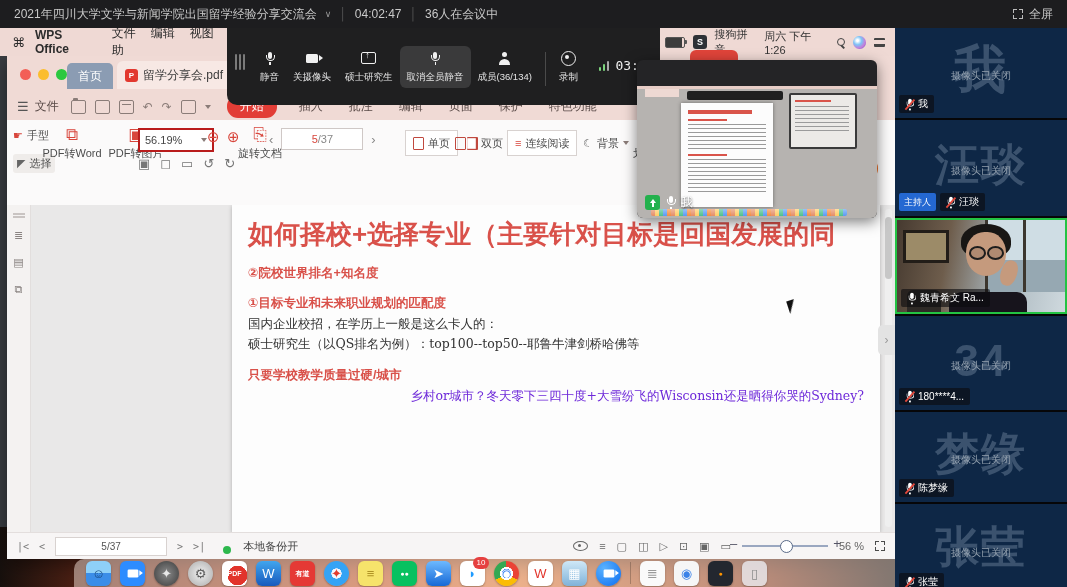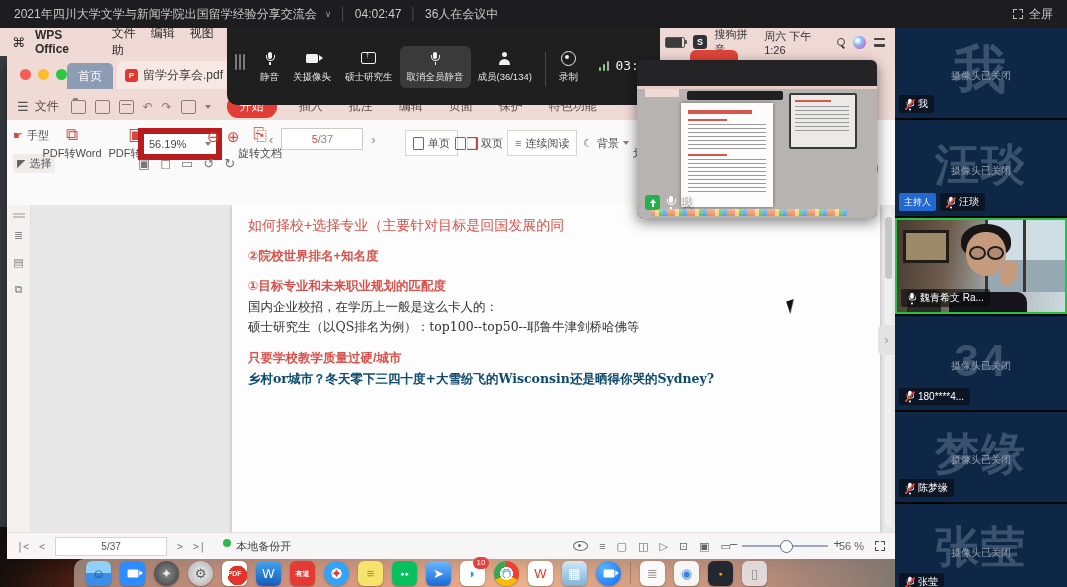--- a/index.html
+++ b/index.html
@@ -59,55 +59,55 @@
   .mini-ico.fold::before{content:"";position:absolute;left:1px;top:-3px;width:5px;height:2px;background:#8a7c78;border-radius:1px 1px 0 0;}
   .mini-ico.prn::before{content:"";position:absolute;left:2px;top:3px;right:2px;height:1.5px;background:#8a7c78;}
   .arr-ico{font-size:12px;color:#8a7c78;}
   .caret{width:0;height:0;border-left:3.5px solid transparent;border-right:3.5px solid transparent;border-top:4px solid #8a7c78;display:inline-block;}
   #start-btn{margin-left:16px;background:#e23d36;color:#fff;border-radius:11px;padding:3px 13px;font-size:12px;}
   #ribbon{display:flex;align-items:center;gap:26px;margin-left:22px;}
   #wps-toolbar{position:absolute;left:0;top:64px;width:100%;height:85px;background:#fbfafa;border-bottom:1px solid #ddd6d4;font-size:11px;color:#4c4c4c;}
   .vt{position:absolute;display:flex;flex-direction:column;align-items:center;gap:3px;}
   .red{color:#d8463c;}
   .tool-big{font-size:17px;color:#d8463c;line-height:17px;}
-  .zoombox{position:absolute;left:131px;top:8px;width:62px;height:20px;border:6px solid #b91c1c;background:#fff;display:flex;align-items:center;justify-content:space-between;padding:0 5px;font-size:11px;color:#444;}
+  .zoombox{position:absolute;left:131px;top:8px;width:62px;height:20px;border:2px solid #b91c1c;background:#fff;display:flex;align-items:center;justify-content:space-between;padding:0 5px;font-size:11px;color:#444;}
   .row2{position:absolute;left:131px;top:36px;display:flex;gap:10px;font-size:13px;color:#777;}
   .zpm{position:absolute;top:8px;font-size:15px;color:#d8463c;}
   .pagenav{position:absolute;left:262px;top:8px;display:flex;align-items:center;gap:8px;}
   .pn-box{width:80px;height:20px;border:1px solid #cfc8c6;background:#fff;display:flex;align-items:center;justify-content:center;font-size:11px;}
   .pn-box .cur{color:#d8463c;} .pn-box .tot{color:#888;}
   .nav-ar{color:#888;font-size:13px;}
   .mode-btn{position:absolute;top:10px;height:24px;display:flex;align-items:center;gap:4px;border:1px solid #d8d2d0;border-radius:0;padding:0 7px;background:#fff;font-size:11px;color:#4c4c4c;}
   .mode-btn.flat{border-color:transparent;background:transparent;}
   .pg-ico{width:9px;height:11px;border:1.2px solid #c0483e;border-radius:1px;display:inline-block;}
   .pg-ico.dbl{box-shadow:11px 0 0 -1.2px #fff,12px 0 0 0 #c0483e;margin-right:11px;}
 
   
   #wps-left{position:absolute;left:0;top:149px;width:23px;height:327px;background:#f4f2f1;border-right:1px solid #e2dedd;z-index:2;}
   #wps-left .hd{width:12px;height:2px;background:#c9c4c2;margin:8px auto 14px;box-shadow:0 3px 0 #c9c4c2;}
   #wps-left .pi{display:block;text-align:center;font-size:11px;color:#8a8482;margin:14px 0;}
 
   
   #doc-area{position:absolute;left:23px;top:149px;width:865px;height:327px;background:#e9e8e8;overflow:hidden;}
   #page{position:absolute;left:202px;top:0;width:648px;height:327px;background:#fdfdfd;box-shadow:0 1px 4px rgba(0,0,0,.25);padding:10px 16px 0;box-sizing:border-box;overflow:hidden;}
-  .doc-title{font-size:14px;font-weight:normal;color:#d9514a;margin:2px 0 12px;white-space:nowrap;}
+  .doc-title{font-size:26px;font-weight:bold;color:#d9514a;margin:2px 0 12px;white-space:nowrap;}
   .doc-h{font-size:12.5px;font-weight:bold;color:#d9514a;margin:3px 0;}
   .doc-p{font-size:12.5px;line-height:1.5;color:#333;margin:1px 0;font-family:"DejaVu Serif","Liberation Serif",serif;}
-  .doc-pb{font-size:12.5px;line-height:1.5;color:#0c4a6e;margin:1px 0;font-family:"DejaVu Serif","Liberation Serif",serif;font-weight:bold;}
+  .doc-pb{font-size:12.5px;line-height:1.5;color:#6d28d9;margin:1px 0;font-family:"DejaVu Serif","Liberation Serif",serif;font-weight:normal;text-align:right;}
   .gap{margin-top:13px;}
   #vscroll{position:absolute;right:3px;top:4px;width:7px;height:318px;background:#efefef;border-radius:4px;}
   #vthumb{position:absolute;left:0;top:8px;width:7px;height:62px;background:#c7c7c7;border-radius:4px;}
   #expand-btn{position:absolute;right:0px;top:120px;width:17px;height:30px;background:#e3e3e3;border-radius:5px 0 0 5px;display:flex;align-items:center;justify-content:center;color:#9a9a9a;font-size:12px;}
 
   
   #wps-status{position:absolute;left:0;top:476px;width:100%;height:26px;background:#f7f5f5;border-top:1px solid #e3dedd;display:flex;align-items:center;font-size:11px;color:#555;}
   #wps-status .nv{display:flex;align-items:center;gap:10px;margin-left:10px;color:#777;font-family:"DejaVu Sans Mono",monospace;font-size:10px;}
   .st-pagebox{width:110px;height:17px;border:1px solid #d8d2d0;background:#fff;display:flex;align-items:center;justify-content:center;color:#555;font-family:"Liberation Sans",sans-serif;}
   .gdot{width:8px;height:8px;border-radius:50%;background:#2db84d;display:inline-block;}
-  #wps-status .bk{margin-left:18px;display:flex;align-items:flex-start;gap:5px;color:#444;}
+  #wps-status .bk{margin-left:18px;display:flex;align-items:flex-end;gap:12px;color:#444;}
   #wps-status .rt{margin-left:auto;display:flex;align-items:center;gap:11px;padding-right:10px;color:#666;}
   .eye-i{width:13px;height:8px;border:1.2px solid #666;border-radius:50%;position:relative;display:inline-block;}
   .eye-i::after{content:"";position:absolute;left:4px;top:1.5px;width:3px;height:3px;background:#666;border-radius:50%;}
   .slider{width:86px;height:2px;background:#9aa7c0;position:relative;display:inline-block;}
   .slider .knob{position:absolute;left:38px;top:-5px;width:11px;height:11px;border:1.5px solid #5a6a88;border-radius:50%;background:#fff;}
   .slider::before{content:"–";position:absolute;left:-12px;top:-9px;font-size:13px;color:#556;}
   .slider::after{content:"+";position:absolute;right:-13px;top:-9px;font-size:13px;color:#556;}
   .fs-dark{filter:brightness(.4);}
 
   

